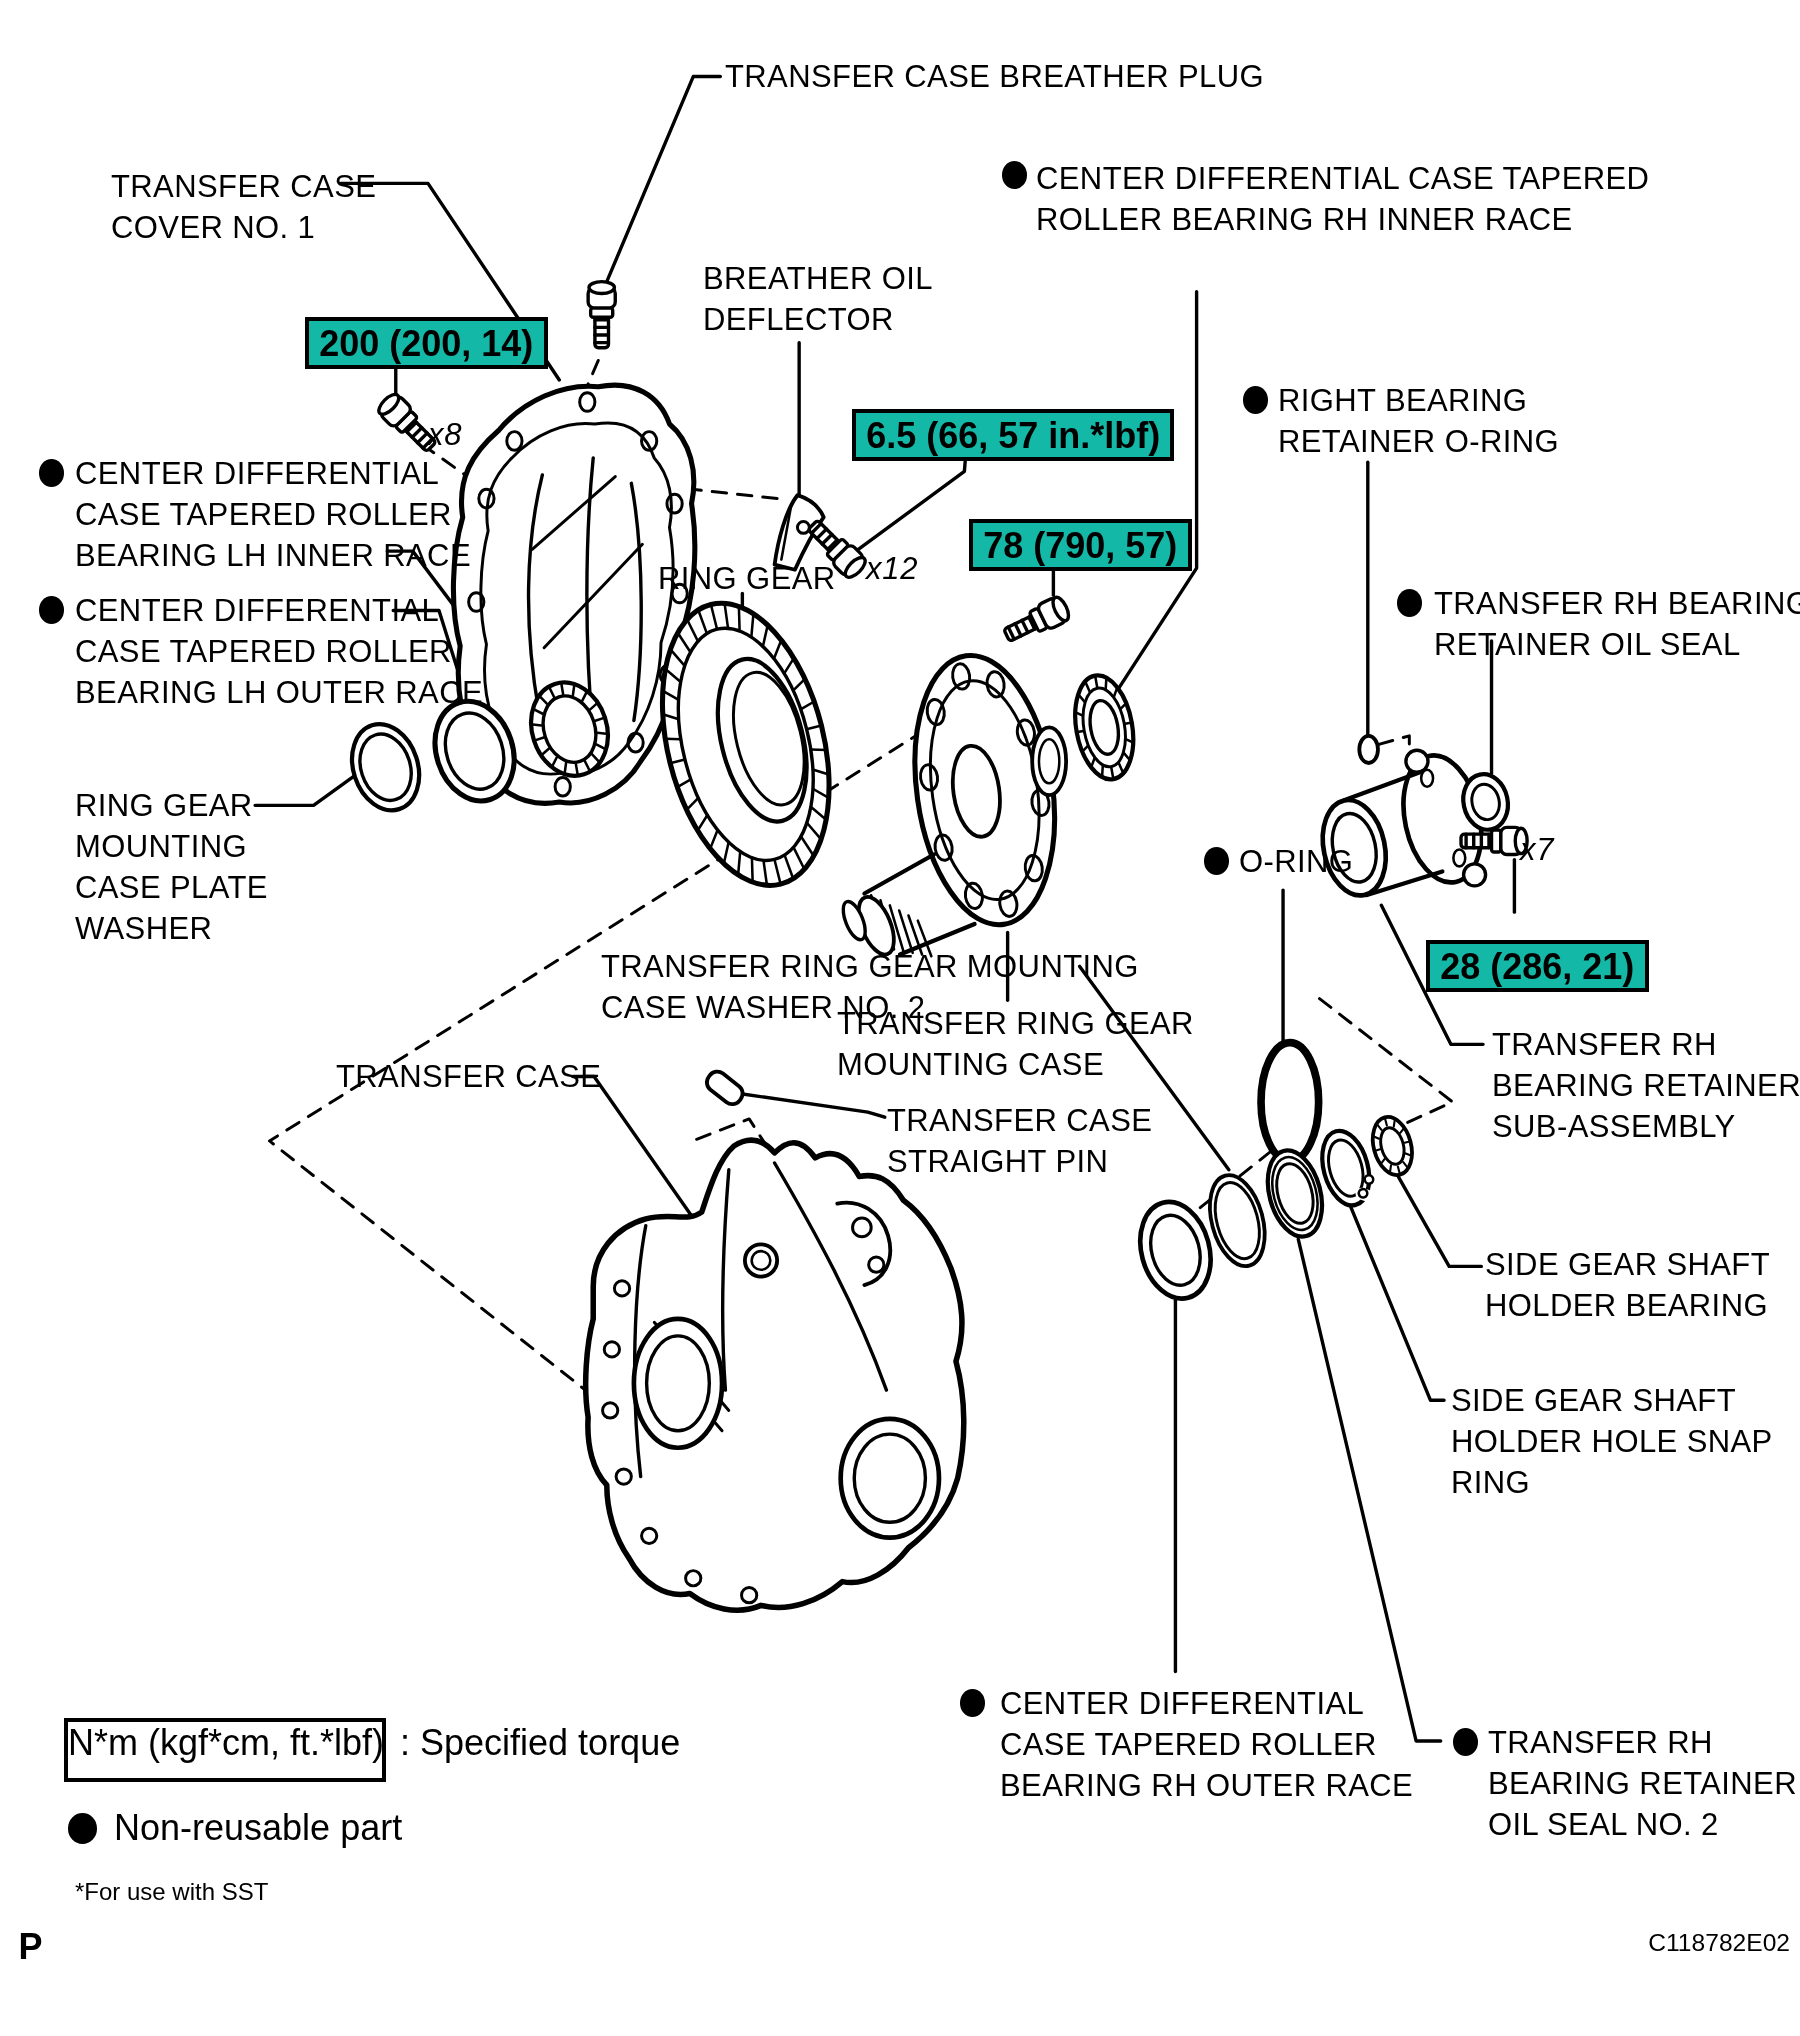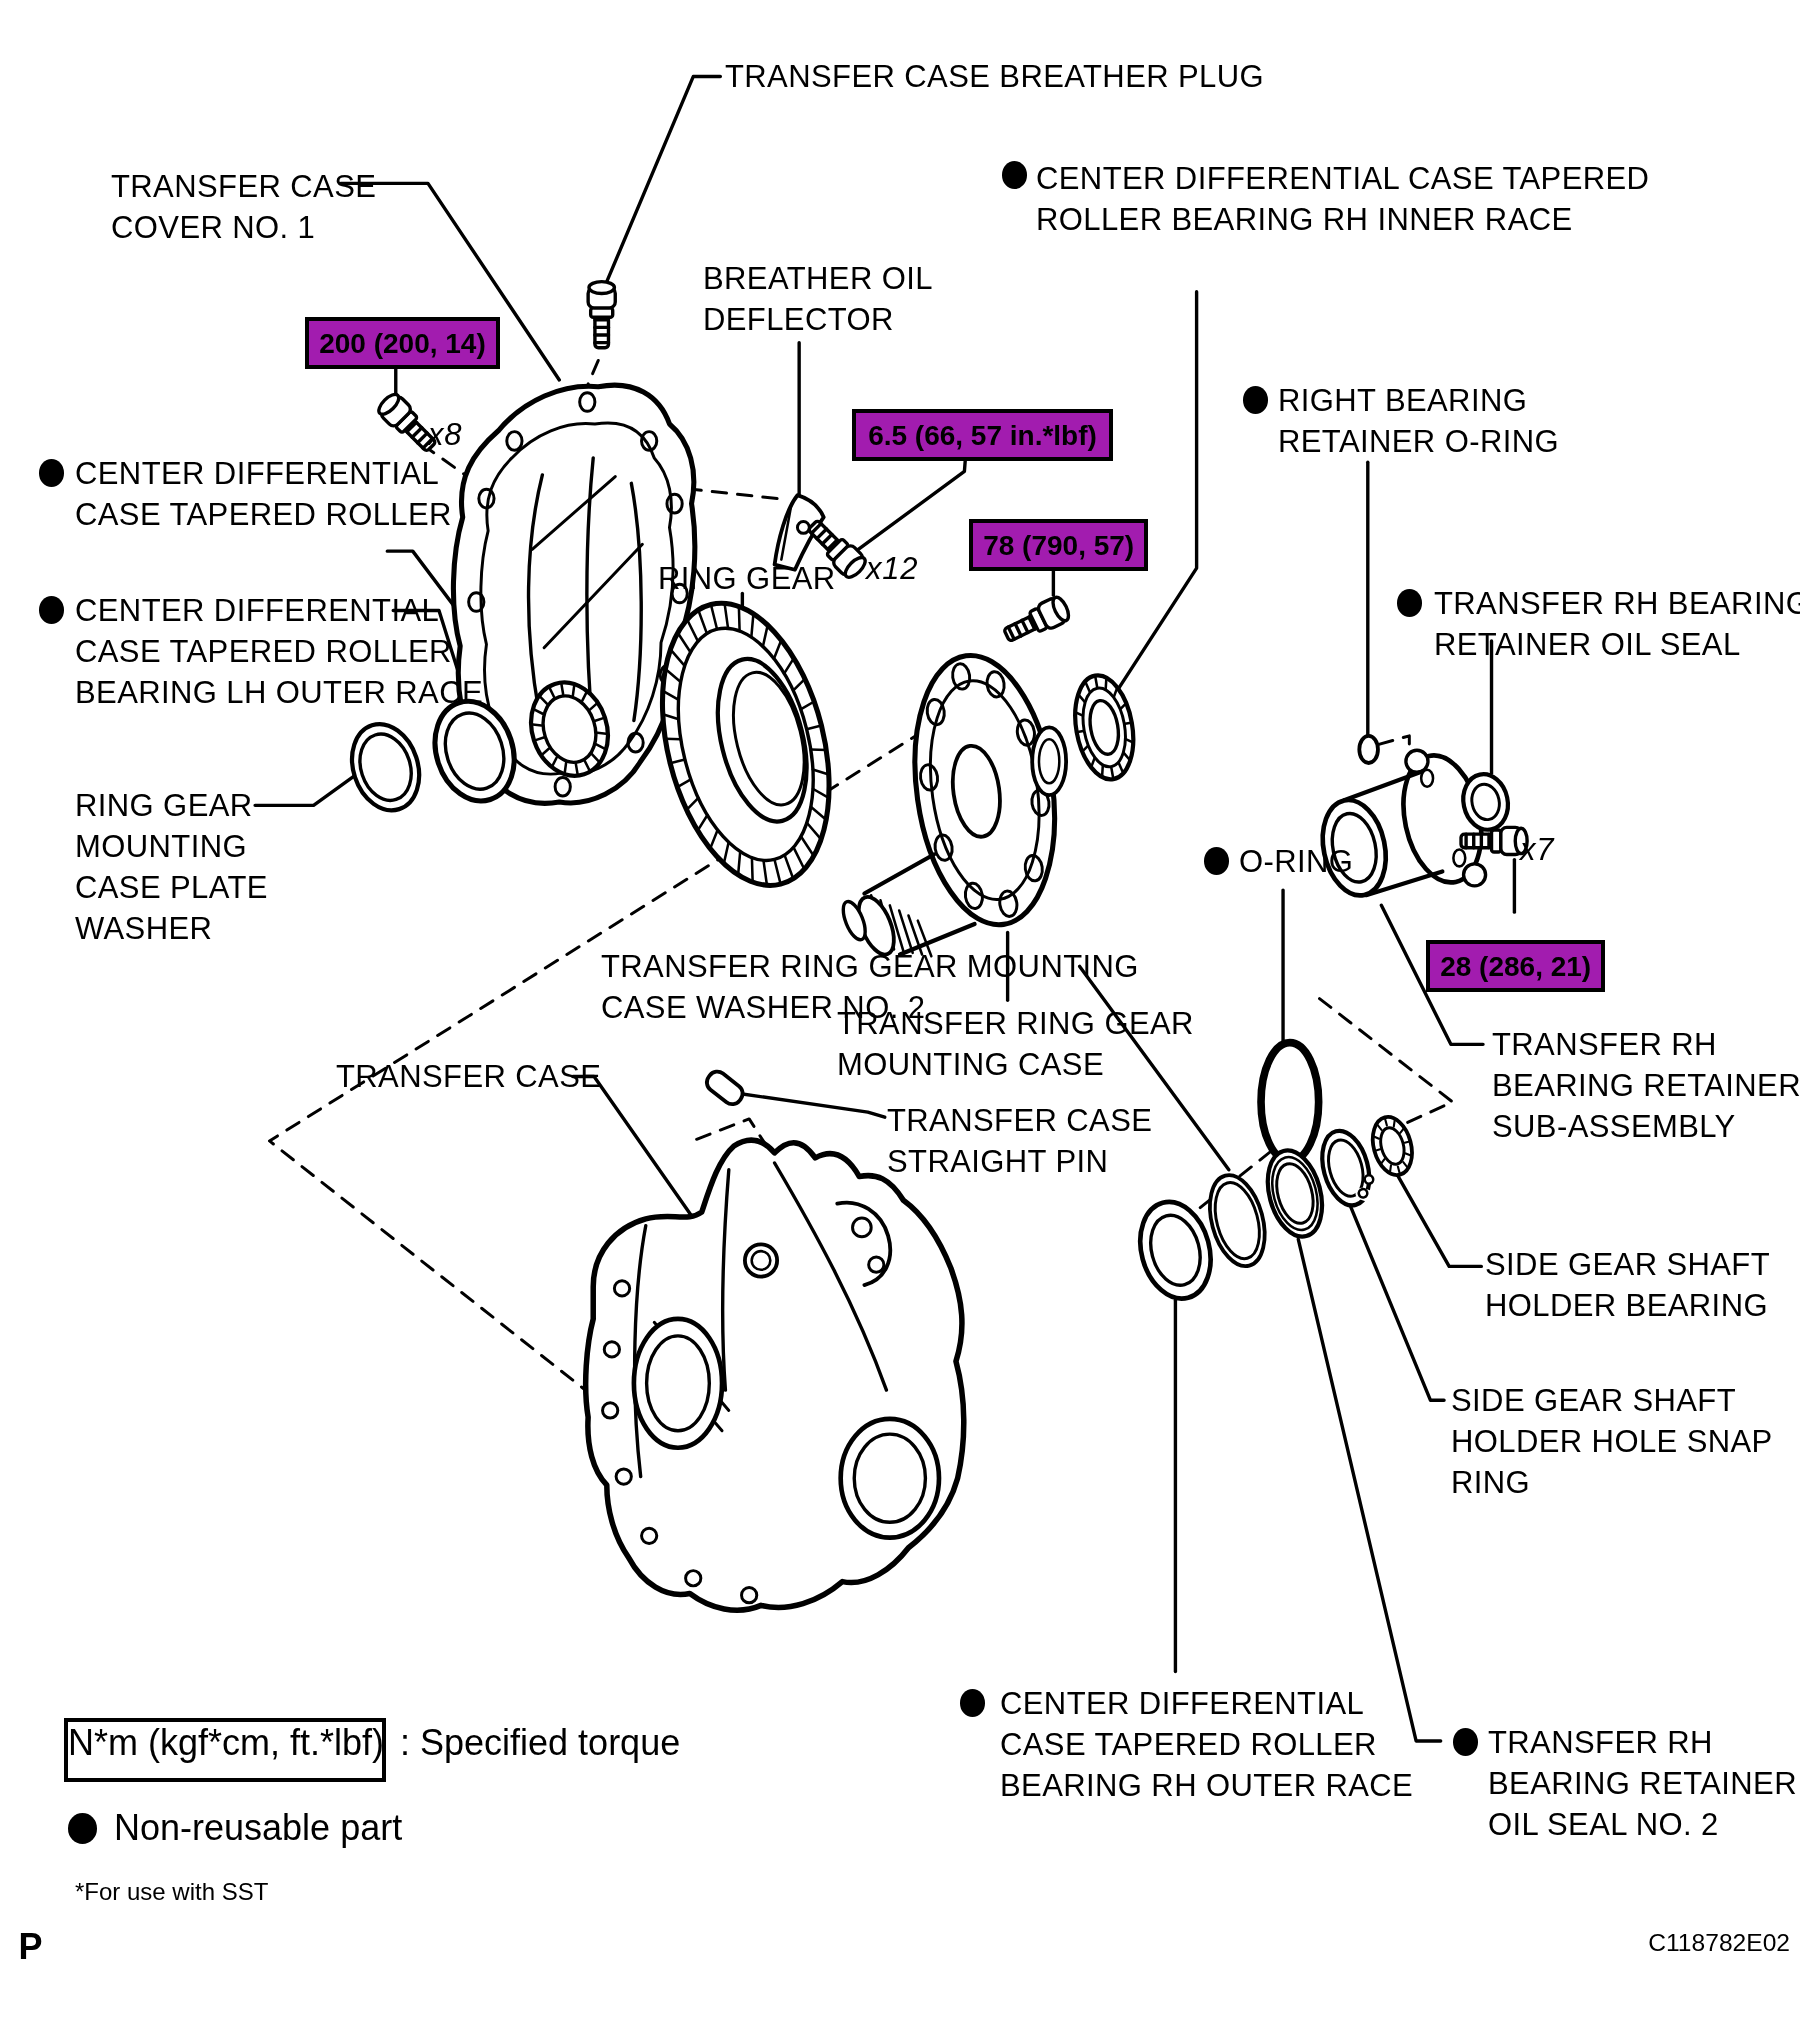--- a/index.html
+++ b/index.html
@@ -3,21 +3,21 @@
 <meta charset="utf-8">
 <style>
   html,body{margin:0;padding:0;background:#fff;}
   .page{position:relative;width:1800px;height:2037px;background:#fff;overflow:hidden;
         font-family:"Liberation Sans",sans-serif;color:#000;}
   svg.art{position:absolute;left:0;top:0;width:1800px;height:2037px;}
   .label{position:absolute;font-size:31px;line-height:41px;font-weight:400;
          letter-spacing:0.4px;white-space:nowrap;}
   .label .lline{display:block;}
   .bullet{position:absolute;width:25.4px;height:28px;background:#000;border-radius:50%;}
-  .torque-box{position:absolute;border:4.2px solid #000;background:#a21caf;font-size:28px;
+  .torque-box{position:absolute;border:4.2px solid #000;background:#14b8a6;font-size:36px;
               font-weight:700;line-height:39px;padding:2.5px 10.2px;white-space:nowrap;
               box-sizing:border-box;text-align:center;}
   .count{position:absolute;font-size:31px;font-style:italic;letter-spacing:0.8px;}
   .legend-box{position:absolute;left:64px;top:1718px;width:322px;height:64px;
               border:4.2px solid #000;box-sizing:border-box;font-size:36px;line-height:41px;
               text-align:center;white-space:nowrap;}
   .legend-desc{position:absolute;left:400px;top:1722px;font-size:36px;}
   .legend-bullet{position:absolute;left:68px;top:1813px;width:29px;height:30.5px;
                  background:#000;border-radius:50%;}
   .legend-nonreusable{position:absolute;left:114px;top:1807px;font-size:36px;}
@@ -418,20 +418,21 @@
         <span class="lline">DEFLECTOR</span>
       </div>
       <div class="label" style="left: 1278px; top: 380px;">
         <span class="lline">RIGHT BEARING</span>
         <span class="lline">RETAINER O-RING</span>
       </div>
       <span class="bullet" style="left: 1243px; top: 386px;"></span>
       <div class="label" style="left: 75px; top: 453px;">
         <span class="lline">CENTER DIFFERENTIAL</span>
         <span class="lline">CASE TAPERED ROLLER</span>
+        <span class="lline">BEARING LH INNER RACE</span>
       </div>
       <span class="bullet" style="left: 39px; top: 459px;"></span>
       <div class="label" style="left: 658px; top: 558px;">
         <span class="lline">RING GEAR</span>
       </div>
       <div class="label" style="left: 1434px; top: 583px;">
         <span class="lline">TRANSFER RH BEARING</span>
         <span class="lline">RETAINER OIL SEAL</span>
       </div>
       <span class="bullet" style="left: 1397px; top: 589px;"></span>

